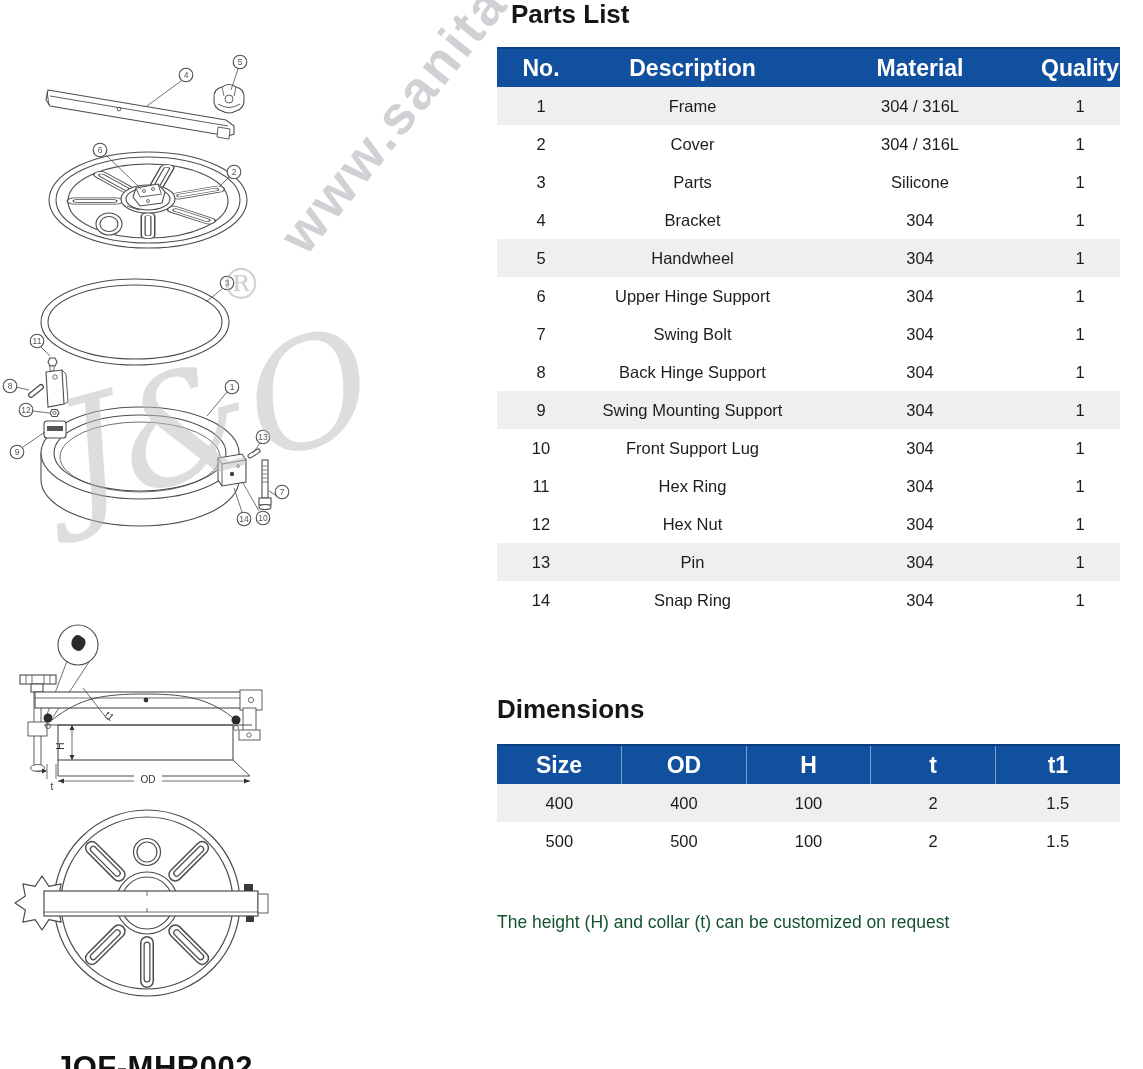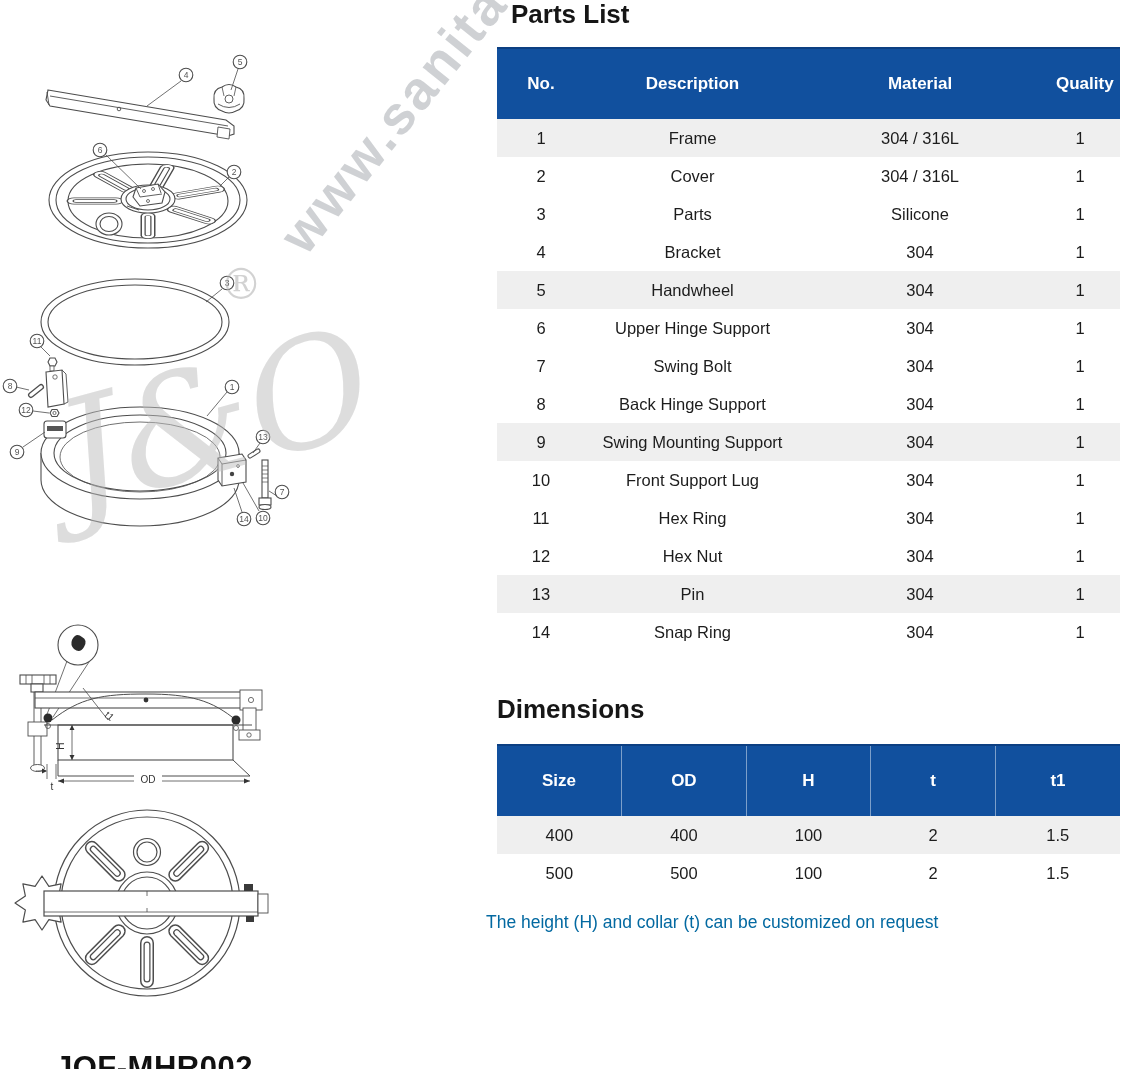--- a/index.html
+++ b/index.html
@@ -17,35 +17,35 @@
     position:absolute;left:497px;font-size:26px;font-weight:700;color:#161616;
     letter-spacing:0px;line-height:28px;
   }
   #parts-title{top:0px;margin-left:14px;}
   #dims-title{top:695px;}
   table{border-collapse:collapse;table-layout:fixed;}
   .datatable{position:absolute;left:497px;width:623px;}
   #parts-table{top:47px;}
   #dims-table{top:744px;}
   .datatable th{
-    background:var(--header-blue);color:#ffffff;font-size:17px;font-weight:700;
-    height:38px;text-align:center;padding:16px;border-top:2px solid #0c3f82;
+    background:var(--header-blue);color:#ffffff;font-size:23px;font-weight:700;
+    height:38px;text-align:center;padding:0;border-top:2px solid #0c3f82;
   }
   .datatable td{
     height:38px;text-align:center;font-size:16.5px;color:#1c1c1c;padding:0;
   }
   tr.shade td{background:var(--row-shade);}
   #parts-table col.c-no{width:88px;}
   #parts-table col.c-desc{width:215px;}
   #parts-table col.c-mat{width:240px;}
   #parts-table col.c-qty{width:80px;}
   #dims-table col{width:124.6px;}
   #dims-table th + th{border-left:1px solid rgba(255,255,255,0.45);}
   #dims-note{
-    position:absolute;left:486px;top:912px;font-size:17.5px;color:#0369a1;
+    position:absolute;left:497px;top:912px;font-size:17.5px;color:#14532d;
   }
   
   .drawing{position:absolute;}
   #exploded-svg{left:0;top:30px;}
   #side-svg{left:0;top:618px;}
   #front-svg{left:0;top:795px;}
   #model-code{
     position:absolute;left:55px;top:1022px;font-size:31px;font-weight:700;
     color:#111;letter-spacing:0.5px;margin-top:28px;
   }

